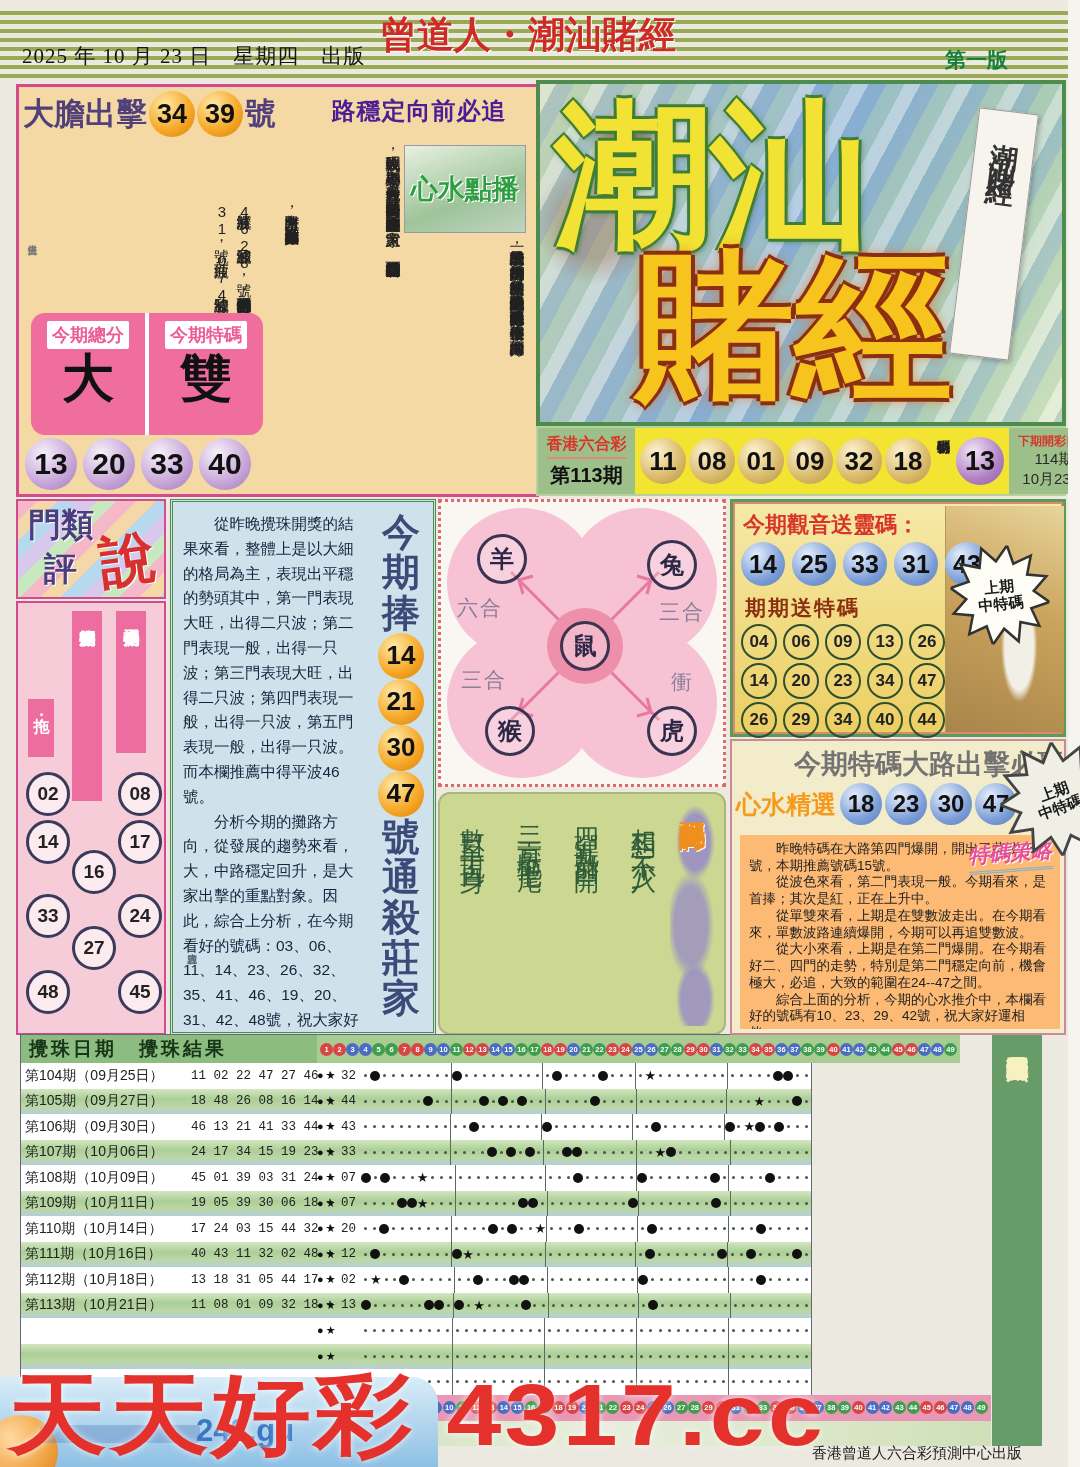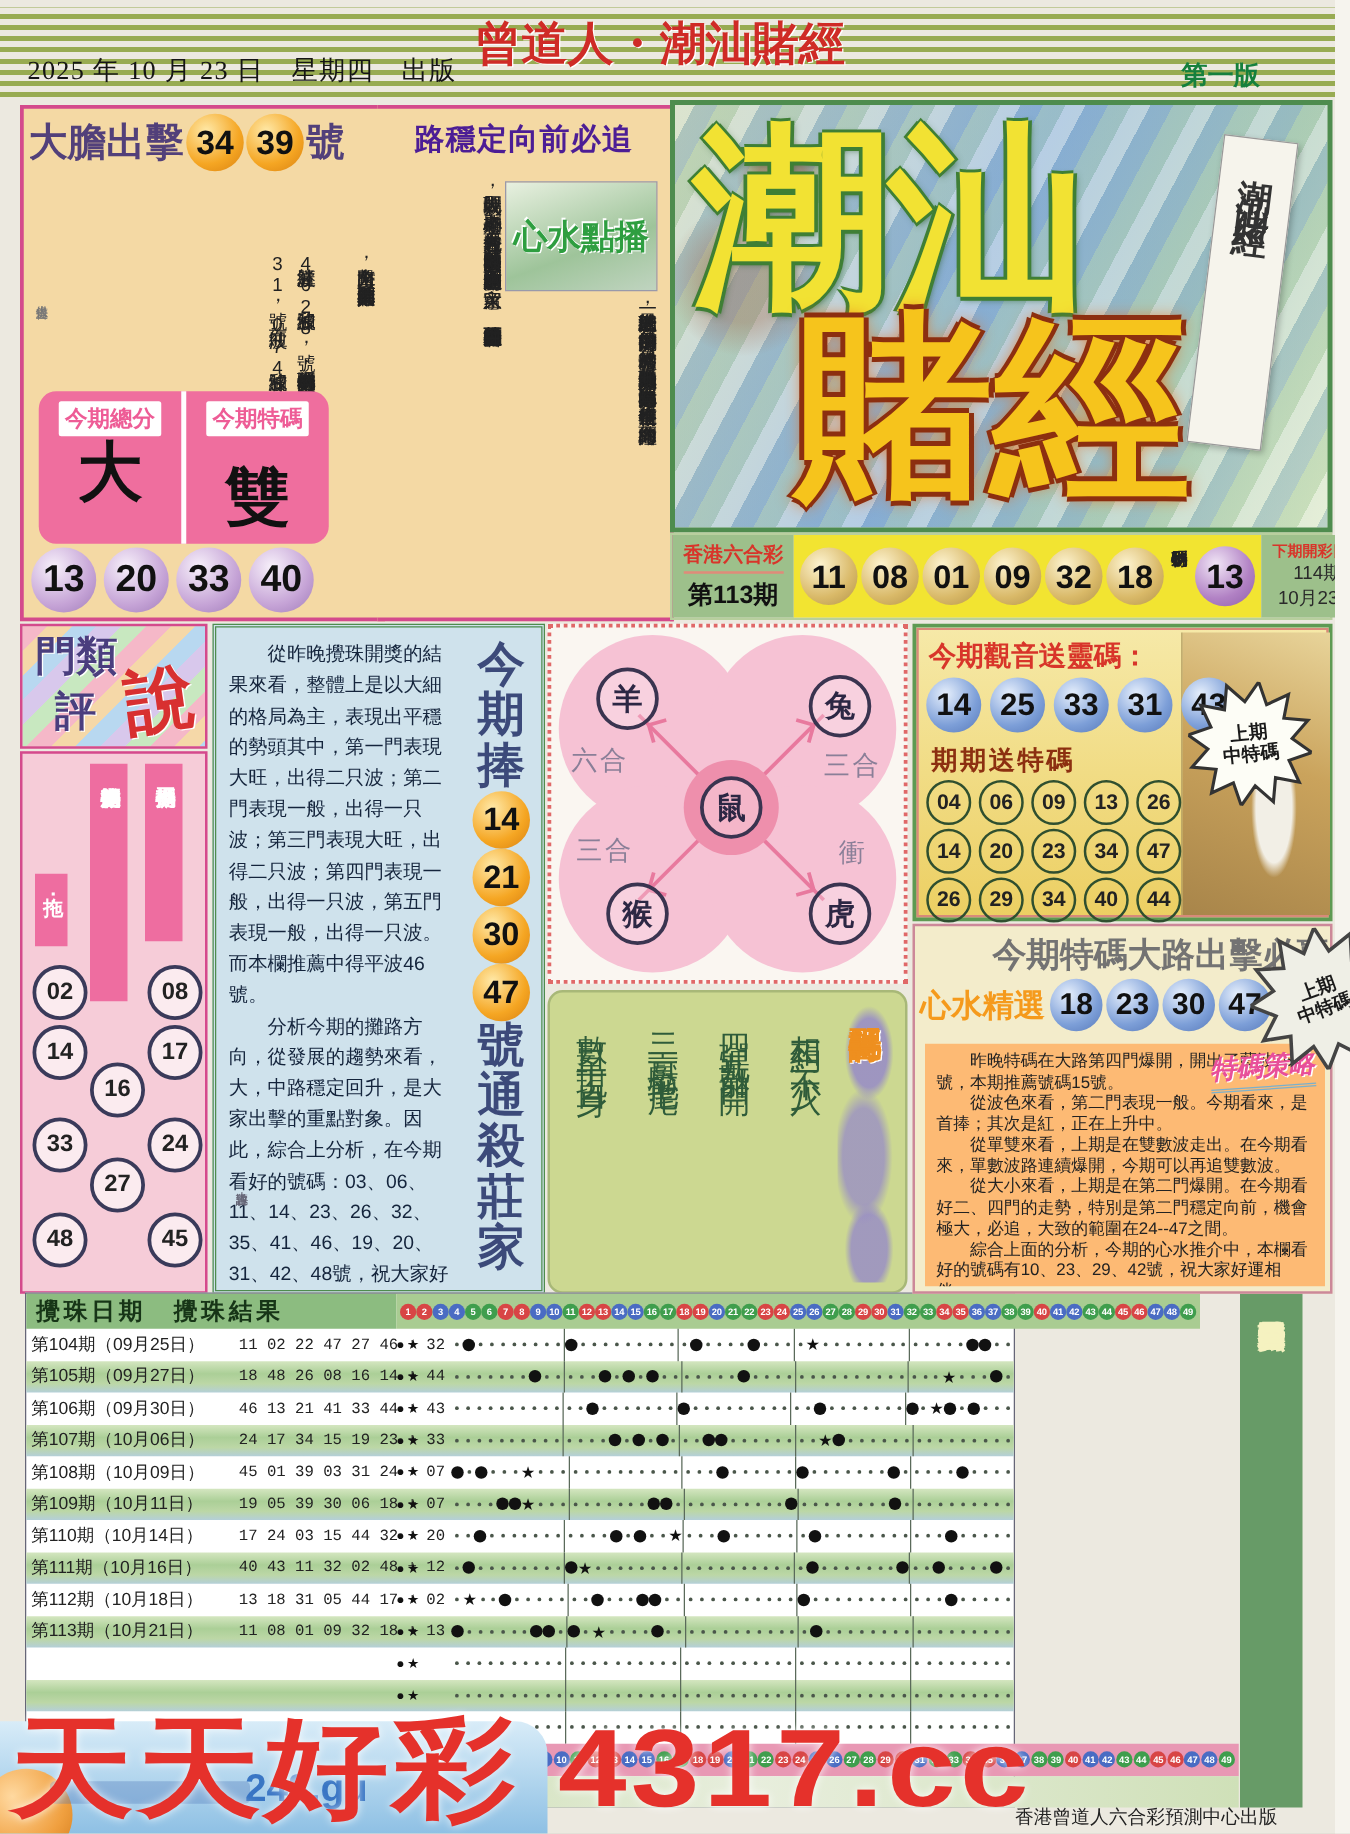--- a/index.html
+++ b/index.html
@@ -24,21 +24,21 @@
   
   #tl{left:16px;top:84px;width:286px;height:407px;background:#f4d9a4;border:3px solid #d44a8c;}
   #tl-head{position:absolute;left:4px;top:4px;display:flex;align-items:center;gap:2px;}
   .tl-hchar{font-size:31px;font-weight:900;color:#52407a;}
   #tl-art-main{position:absolute;left:28px;top:116px;width:208px;height:162px;font-size:15px;line-height:1.5;color:#222;overflow:hidden;}
   #tl-art-side{position:absolute;left:248px;top:116px;width:36px;height:282px;font-size:15px;line-height:1.45;color:#222;overflow:hidden;}
   #tl-byline{position:absolute;left:6px;top:150px;font-size:10px;color:#777;height:80px;}
   #tl-pink{position:absolute;left:12px;top:226px;width:232px;height:122px;background:#ef6e9e;border-radius:14px;
      display:flex;}
   .tlp-cell{flex:1;display:flex;flex-direction:column;align-items:center;padding-top:8px;}
-  .tlp-cell + .tlp-cell{border-left:4px solid #fff;gap:20px;}
+  .tlp-cell + .tlp-cell{border-left:4px solid #fff;}
   .tlp-label{background:#fff;color:#ee5c96;font-size:18px;font-weight:bold;padding:2px 5px;border-radius:2px;white-space:nowrap;}
   .tlp-val{font-size:52px;font-weight:900;color:#111;line-height:1.15;}
   #sum-balls{position:absolute;left:6px;top:351px;display:flex;gap:6px;}
   
   #tm{left:302px;top:84px;width:234px;height:407px;background:#f4d9a4;border:3px solid #d44a8c;border-left:none;}
   #tm-head{position:absolute;left:0;top:8px;width:100%;text-align:center;font-size:24px;font-weight:900;color:#4c1d95;letter-spacing:1px;}
   #tm-graphic{position:absolute;left:102px;top:58px;width:120px;height:86px;border:1px solid #99a;
      background:linear-gradient(160deg,#e8f0e0,#9ec49a 60%,#c0d4c0);display:flex;align-items:center;justify-content:center;}
   #tm-graphic span{font-size:27px;font-weight:900;color:#2e9e40;text-shadow:1px 1px 0 #fff,-1px -1px 0 #fff;}
   #tm-p1{position:absolute;left:102px;top:152px;width:124px;height:248px;font-size:15px;line-height:1.45;color:#222;overflow:hidden;}

